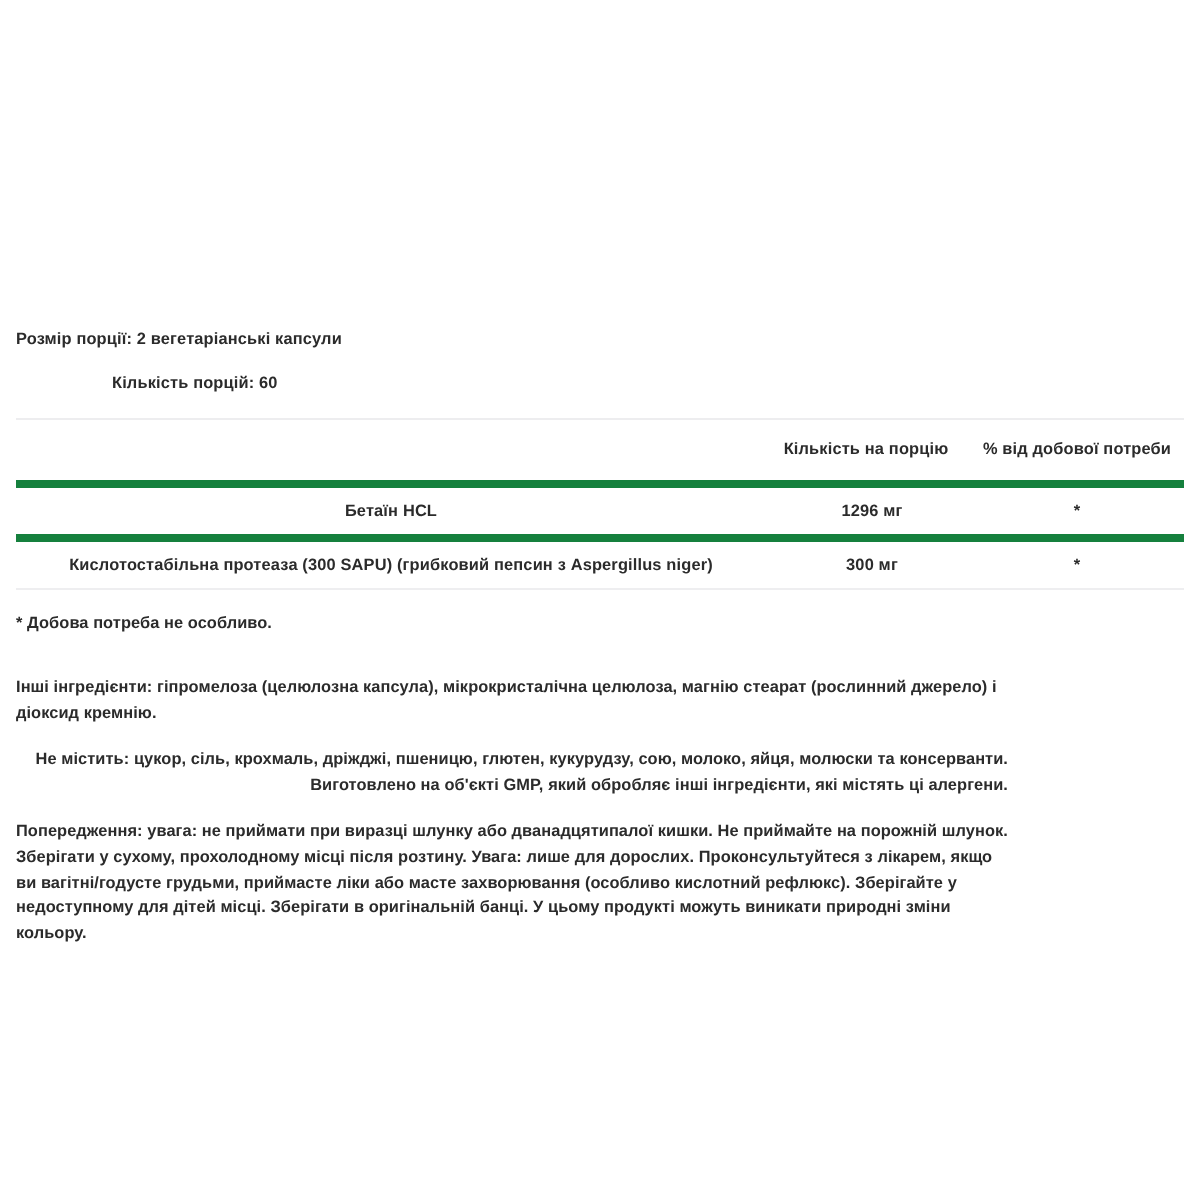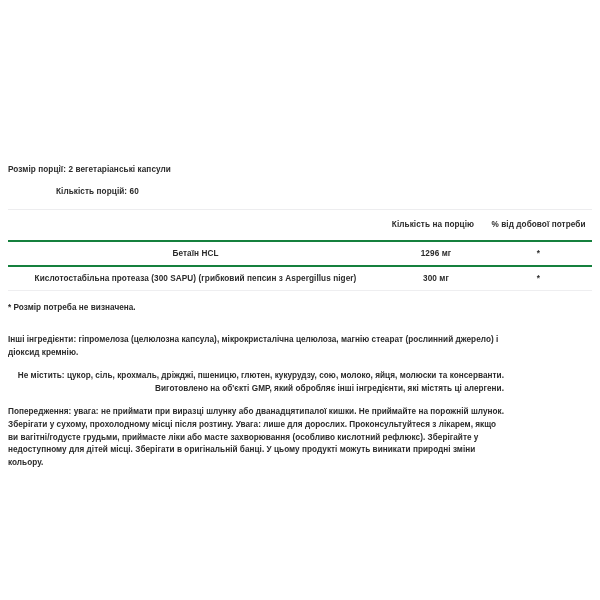--- a/index.html
+++ b/index.html
@@ -73,21 +73,21 @@
     padding-top: 9px;
     padding-bottom: 9px;
     line-height: 11.5px;
     font-weight: 700;
   }
   .facts-table thead th.th-name { }
   .facts-table thead th.th-amt  { padding-right: 6px; }
   .facts-table thead th.th-dv   { }
 
   .facts-table tbody td {
-    border-top: 2px solid #15803d;
+    border-top: 4px solid #15803d;
     padding-top: 6px;
     padding-bottom: 6px;
     line-height: 11px;
     white-space: nowrap;
   }
   .facts-table tbody tr:last-child td {
     border-bottom: 1px solid #eeeef0;
     margin-left: 10px;
   }
   .facts-table tbody td.td-name { padding-right: 4px; }
@@ -143,21 +143,21 @@
           <td class="td-dv">*</td>
         </tr>
         <tr>
           <td class="td-name">Кислотостабільна протеаза (300 SAPU) (грибковий пепсин з Aspergillus niger)</td>
           <td class="td-amt">300 мг</td>
           <td class="td-dv">*</td>
         </tr>
       </tbody>
     </table>
 
-    <p class="body-para p-footnote">* Розмір потреба не визначена.</p>
+    <p class="body-para p-footnote">* Добова потреба не особливо.</p>
 
     <p class="body-para p-other">Інші інгредієнти: гіпромелоза (целюлозна капсула), мікрокристалічна целюлоза, магнію стеарат (рослинний джерело) і діоксид кремнію.</p>
 
     <p class="body-para p-free">Не містить: цукор, сіль, крохмаль, дріжджі, пшеницю, глютен, кукурудзу, сою, молоко, яйця, молюски та консерванти. Виготовлено на об'єкті GMP, який обробляє інші інгредієнти, які містять ці алергени.</p>
 
     <p class="body-para p-warning">Попередження: увага: не приймати при виразці шлунку або дванадцятипалої кишки. Не приймайте на порожній шлунок. Зберігати у сухому, прохолодному місці після розтину. Увага: лише для дорослих. Проконсультуйтеся з лікарем, якщо ви вагітні/годусте грудьми, приймасте ліки або масте захворювання (особливо кислотний рефлюкс). Зберігайте у недоступному для дітей місці. Зберігати в оригінальній банці. У цьому продукті можуть виникати природні зміни кольору.</p>
 
   </div>
 </div>
 

